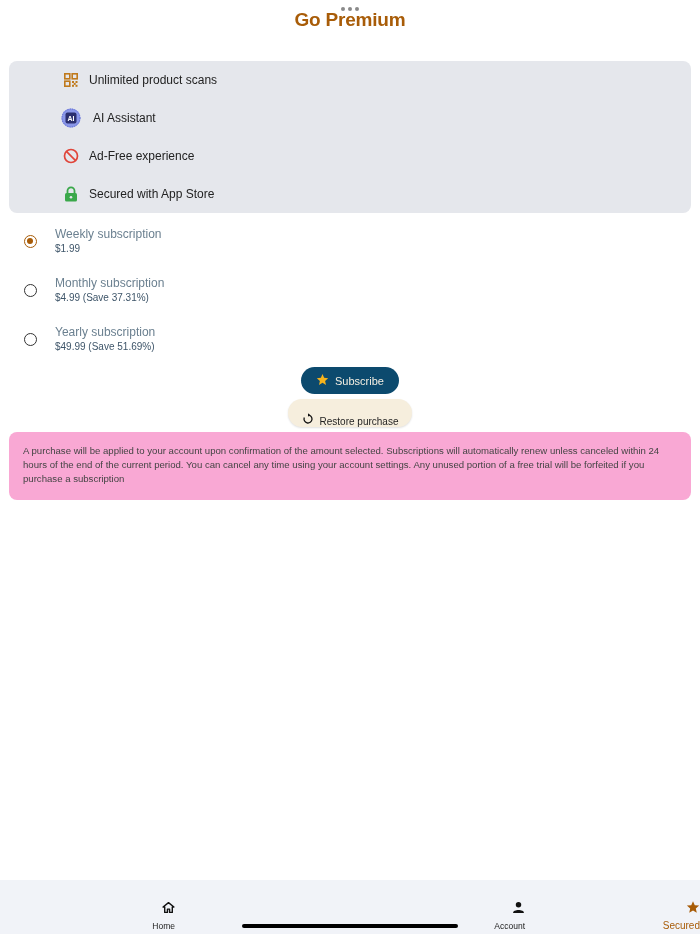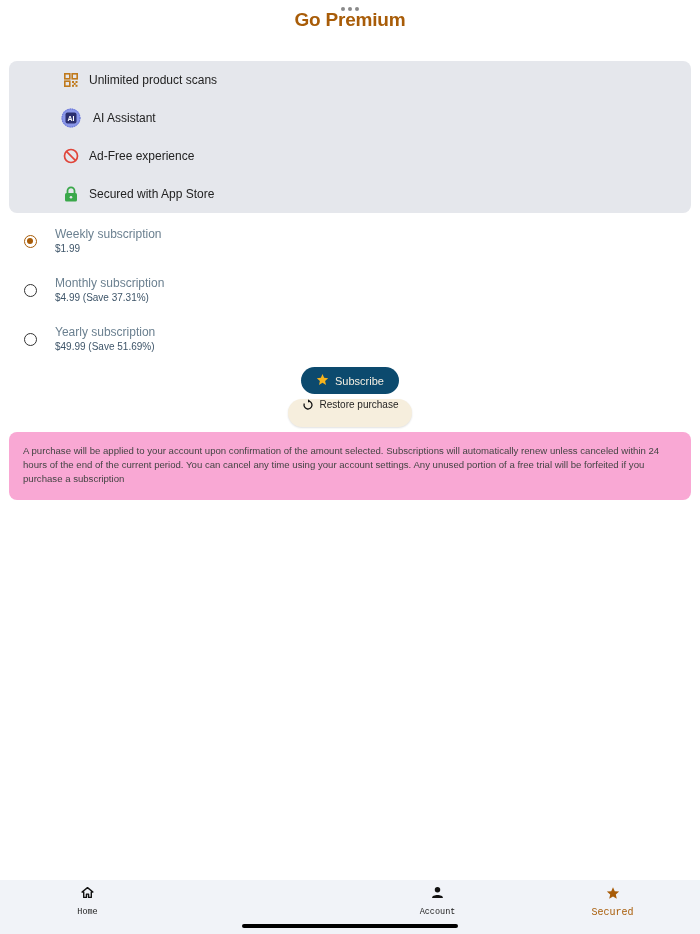--- a/index.html
+++ b/index.html
@@ -18,26 +18,26 @@
 
   .plans { position: absolute; top: 222px; left: 0; width: 700px; }
   .plan { position: absolute; left: 0; width: 640px; height: 46px; }
   .radio { position: absolute; left: 24px; top: 13px; width: 13px; height: 13px; border-radius: 50%; border: 1.6px solid #333; }
   .radio.sel { border-color: #a85c08; }
   .radio.sel::after { content: ""; position: absolute; left: 2px; top: 2px; width: 6px; height: 6px; border-radius: 50%; background: #a85c08; }
   .plan .name { position: absolute; left: 55px; top: 5px; font-size: 12px; color: #6b8090; }
   .plan .price { position: absolute; left: 55px; top: 21px; font-size: 10px; color: #3e5569; }
 
   .subscribe { position: absolute; top: 367px; left: 301px; width: 98px; height: 27px; border-radius: 14px; background: #0c4a6e; color: #f5efe2; font-size: 11px; display: flex; align-items: center; justify-content: center; gap: 6px; border: none; }
-  .restore { position: absolute; top: 399px; left: 288px; width: 124px; height: 28px; border-radius: 14px; background: #f6eedd; color: #1f1f1f; font-size: 10px; display: flex; align-items: flex-start; justify-content: center; gap: 6px; border: none; box-shadow: 0 1px 2px rgba(0,0,0,0.12); }
+  .restore { position: absolute; top: 399px; left: 288px; width: 124px; height: 28px; border-radius: 14px; background: #f6eedd; color: #1f1f1f; font-size: 10px; display: flex; align-items: flex-end; justify-content: center; gap: 6px; border: none; box-shadow: 0 1px 2px rgba(0,0,0,0.12); }
 
   .disclaimer { position: absolute; top: 432px; left: 9px; width: 682px; height: 68px; background: #f9a8d4; border-radius: 8px; padding: 12px 14px; font-size: 9.6px; line-height: 14px; color: #444; }
 
   .navbar { position: absolute; top: 880px; left: 0; width: 700px; height: 54px; background: #f1f3f8; }
-  .nav { position: absolute; top: 0; width: 175px; height: 40px; display: flex; flex-direction: column; align-items: center; padding-top: 6px; font-family: Liberation Mono, monospace; }
+  .nav { position: absolute; top: 0; width: 175px; height: 40px; display: flex; flex-direction: column; align-items: flex-end; padding-top: 20px; }
   .nav .nl { font-size: 8.5px; color: #222; margin-top: 3px; }
   .nav.active .nl { color: #a85c08; font-size: 10px; margin-top: 2px; }
   .homebar { position: absolute; top: 924px; left: 242px; width: 216px; height: 4px; background: #000; border-radius: 2px; }
 </style>
 </head>
 <body>
 
 <div class="handle">
     <span></span>
     <span></span>

